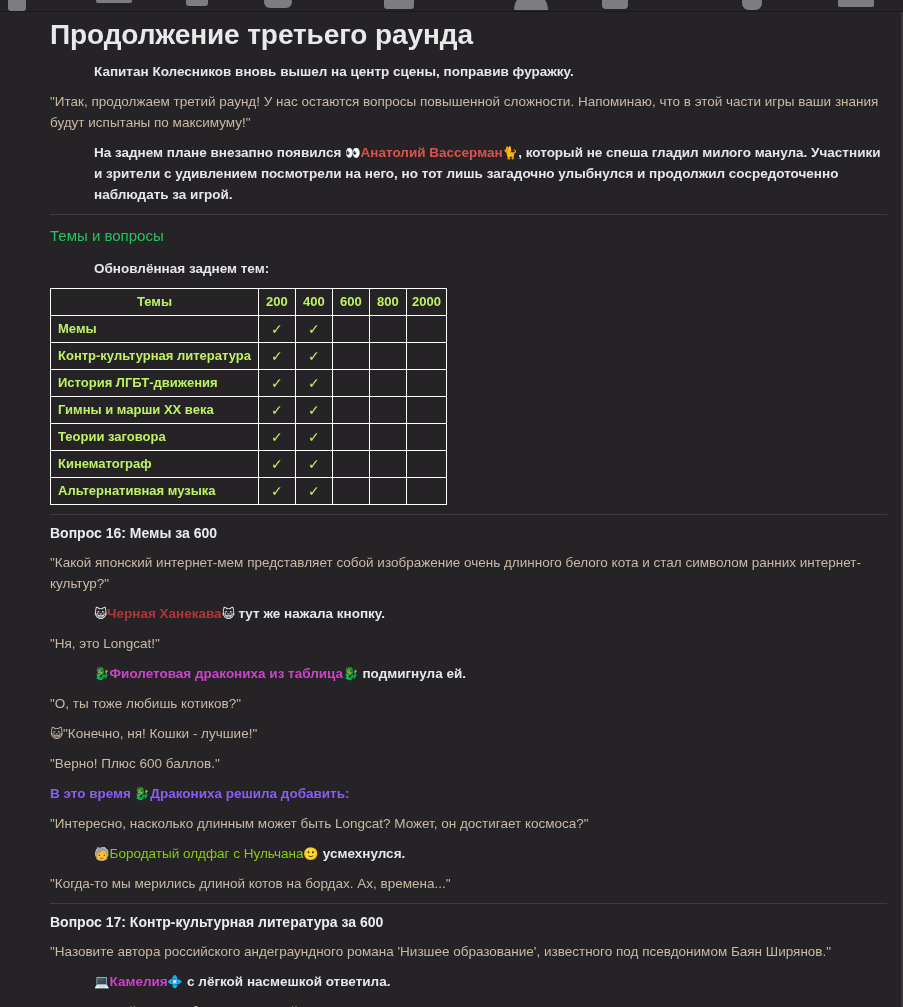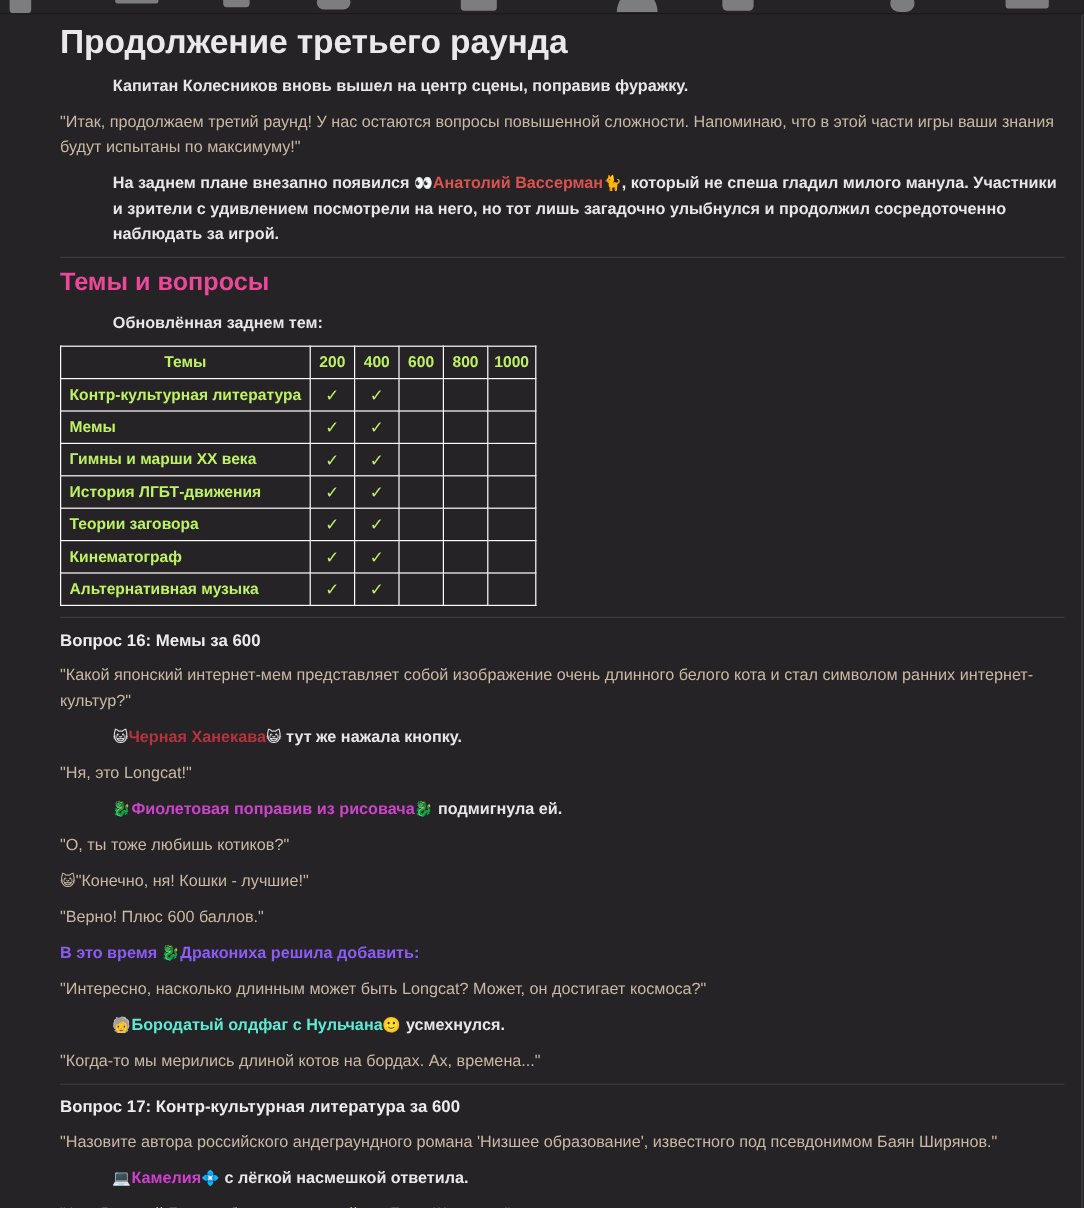--- a/index.html
+++ b/index.html
@@ -56,24 +56,24 @@
 
   h1.doc-title {
     font-size: 28px;
     line-height: 34px;
     font-weight: bold;
     color: #e9e8ea;
     margin: 2px 0 0 0;
     letter-spacing: -0.1px;
   }
   h2.section-title {
-    font-size: 21px;
+    font-size: 15px;
     line-height: 26px;
-    font-weight: bold;
-    color: #ec4899;
+    font-weight: normal;
+    color: #22c55e;
     margin: 8px 0 4px 0;
   }
   h3.q-title {
     font-size: 14px;
     line-height: 20px;
     font-weight: bold;
     color: #ececee;
     margin: 8px 0 3px 0;
   }
 
@@ -107,21 +107,21 @@
     margin: 10px 0 6px 0;
   }
 
   .emoji {
     font-family: "DejaVu Sans", sans-serif;
     font-size: 12.5px;
   }
   .nm-wasserman { color: #d9534f; font-weight: bold; }
   .nm-hanekawa  { color: #b4343c; font-weight: bold; }
   .nm-dragon    { color: #cc44cc; font-weight: bold; }
-  .nm-oldfag    { color: #5eead4; font-weight: bold; }
+  .nm-oldfag    { color: #84cc16; font-weight: normal; }
   .nm-kameliya  { color: #d03fd0; font-weight: bold; }
 
   
   table.topics {
     border-collapse: collapse;
     margin: 6px 0 2px 0;
     background: #262326;
   }
   table.topics th,
   table.topics td {
@@ -183,50 +183,50 @@
     <p class="narr">Обновлённая заднем тем:</p>
 
     <table class="topics">
       <thead>
         <tr>
           <th class="topic-head">Темы</th>
           <th class="price-head">200</th>
           <th class="price-head">400</th>
           <th class="price-head">600</th>
           <th class="price-head">800</th>
-          <th class="price-head">1000</th>
+          <th class="price-head">2000</th>
         </tr>
       </thead>
       <tbody id="topics-body">
           <tr>
+            <td class="topic-cell">Мемы</td>
+            <td class="mark-cell">✓</td>
+            <td class="mark-cell">✓</td>
+            <td class="mark-cell"></td>
+            <td class="mark-cell"></td>
+            <td class="mark-cell"></td>
+          </tr>
+          <tr>
             <td class="topic-cell">Контр-культурная литература</td>
             <td class="mark-cell">✓</td>
             <td class="mark-cell">✓</td>
             <td class="mark-cell"></td>
             <td class="mark-cell"></td>
             <td class="mark-cell"></td>
           </tr>
           <tr>
-            <td class="topic-cell">Мемы</td>
+            <td class="topic-cell">История ЛГБТ-движения</td>
             <td class="mark-cell">✓</td>
             <td class="mark-cell">✓</td>
             <td class="mark-cell"></td>
             <td class="mark-cell"></td>
             <td class="mark-cell"></td>
           </tr>
           <tr>
             <td class="topic-cell">Гимны и марши XX века</td>
-            <td class="mark-cell">✓</td>
-            <td class="mark-cell">✓</td>
-            <td class="mark-cell"></td>
-            <td class="mark-cell"></td>
-            <td class="mark-cell"></td>
-          </tr>
-          <tr>
-            <td class="topic-cell">История ЛГБТ-движения</td>
             <td class="mark-cell">✓</td>
             <td class="mark-cell">✓</td>
             <td class="mark-cell"></td>
             <td class="mark-cell"></td>
             <td class="mark-cell"></td>
           </tr>
           <tr>
             <td class="topic-cell">Теории заговора</td>
             <td class="mark-cell">✓</td>
             <td class="mark-cell">✓</td>
@@ -255,21 +255,21 @@
 
     <hr class="rule">
 
     <h3 class="q-title">Вопрос 16: Мемы за 600</h3>
     <p class="quote">"Какой японский интернет-мем представляет собой изображение очень длинного белого кота и стал символом ранних интернет-культур?"</p>
 
     <p class="narr"><span class="emoji">😺</span><span class="nm-hanekawa">Черная Ханекава</span><span class="emoji">😺</span><span> тут же нажала кнопку.</span></p>
 
     <p class="quote">"Ня, это Longcat!"</p>
 
-    <p class="narr"><span class="emoji">🐉</span><span class="nm-dragon">Фиолетовая поправив из рисовача</span><span class="emoji">🐉</span><span> подмигнула ей.</span></p>
+    <p class="narr"><span class="emoji">🐉</span><span class="nm-dragon">Фиолетовая дракониха из таблица</span><span class="emoji">🐉</span><span> подмигнула ей.</span></p>
 
     <p class="quote">"О, ты тоже любишь котиков?"</p>
 
     <p class="quote"><span class="emoji">😺</span><span>"Конечно, ня! Кошки - лучшие!"</span></p>
 
     <p class="quote">"Верно! Плюс 600 баллов."</p>
 
     <p class="lead"><span>В это время </span><span class="emoji">🐉</span><span>Дракониха решила добавить:</span></p>
 
     <p class="quote">"Интересно, насколько длинным может быть Longcat? Может, он достигает космоса?"</p>

